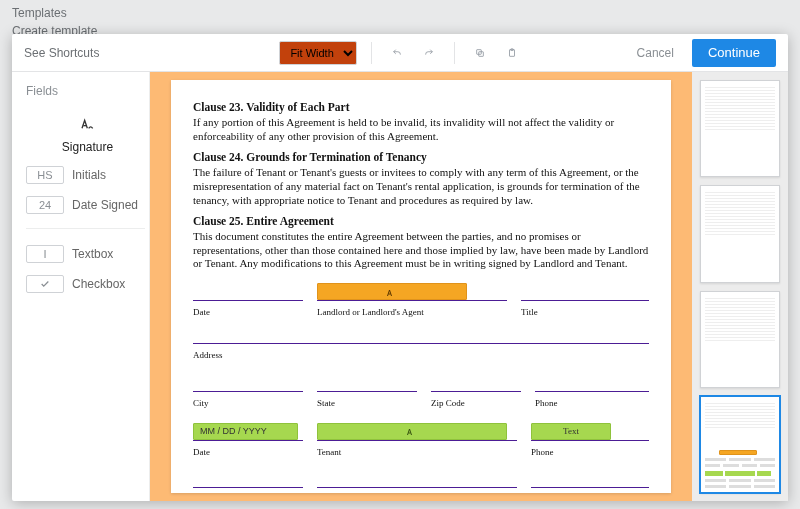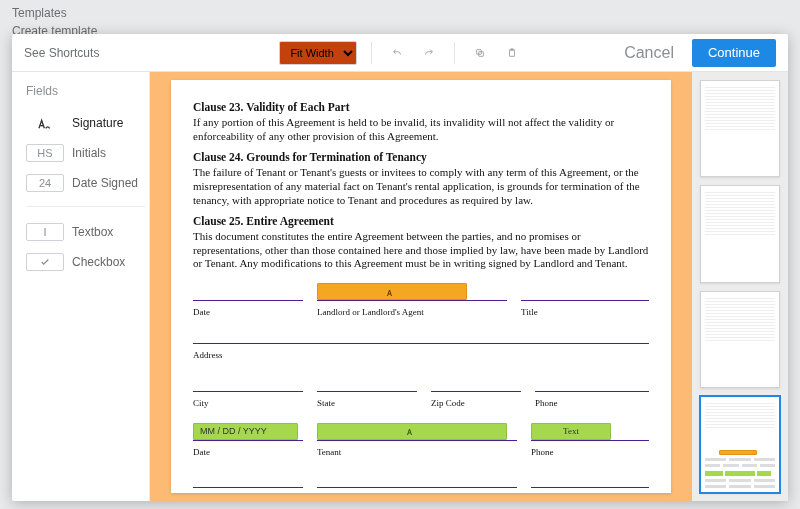--- a/index.html
+++ b/index.html
@@ -56,21 +56,21 @@
     border-radius: 2px;
   }
   .topbar .sep { width:1px; height:22px; background:#e3e4e6; margin:0 4px; }
   .topbar .icon-btn {
     width: 22px; height: 22px;
     display:flex; align-items:center; justify-content:center;
     color:#6b6f73; cursor:pointer; border-radius:3px;
     font-size:14px;
   }
   .topbar .grow { flex:1; }
-  .topbar .cancel { color:#8a8f94; font-size:16px; margin-right:8px; cursor:pointer; }
+  .topbar .cancel { color:#8a8f94; font-size:12px; margin-right:8px; cursor:pointer; }
   .topbar .continue-btn {
     background:#1e88e5; color:#fff;
     border:none; border-radius:2px;
     height:28px; padding:0 16px;
     font-size:13px; font-weight:500;
     cursor:pointer;
   }
 
   .body-row { flex:1; display:flex; min-height:0; }
 
@@ -79,21 +79,21 @@
     border-right:1px solid #eceded;
     padding: 12px 0 12px 14px;
     font-size:12px;
     color:#5f6368;
   }
   .sidebar .heading { color:#8a8f94; margin-bottom:10px; font-size:12px; }
   .field-item {
     display:flex; align-items:center; gap:8px;
     padding:6px 0; cursor:grab; color:#666;
   }
-  .field-item.primary { color:#222; font-weight:500; }
+  .field-item.primary { color:#222; font-weight:500;flex-direction:column; }
   .field-icon {
     width:38px; height:18px; display:flex; align-items:center; justify-content:center;
     font-size:11px; color:#8a8f94;
     border:1px solid #cfd2d6; border-radius:2px; background:#fff;
   }
   .field-icon.noborder { border:none; background:none; font-size:15px; }
   .sidebar .divider { height:1px; background:#eceded; margin:8px 4px 10px 0; }
 
   .doc-wrap {
     flex:1; background:#fdba74;

